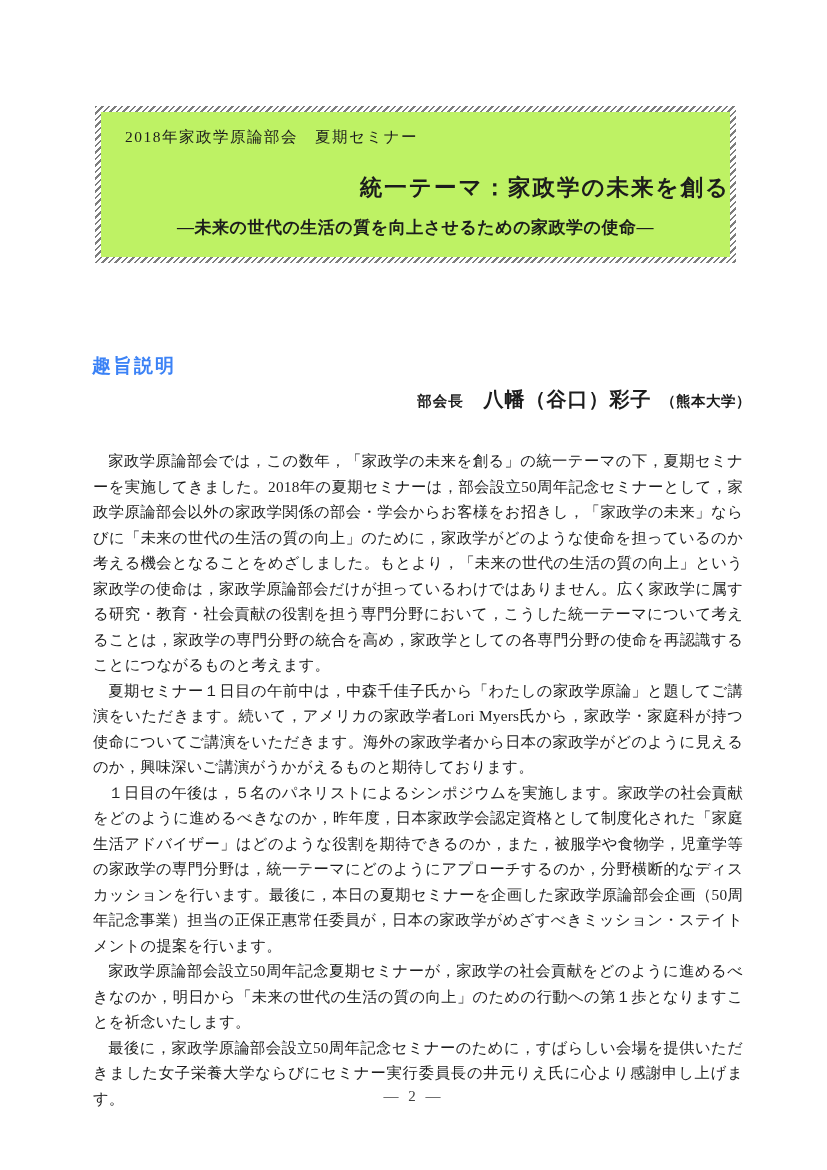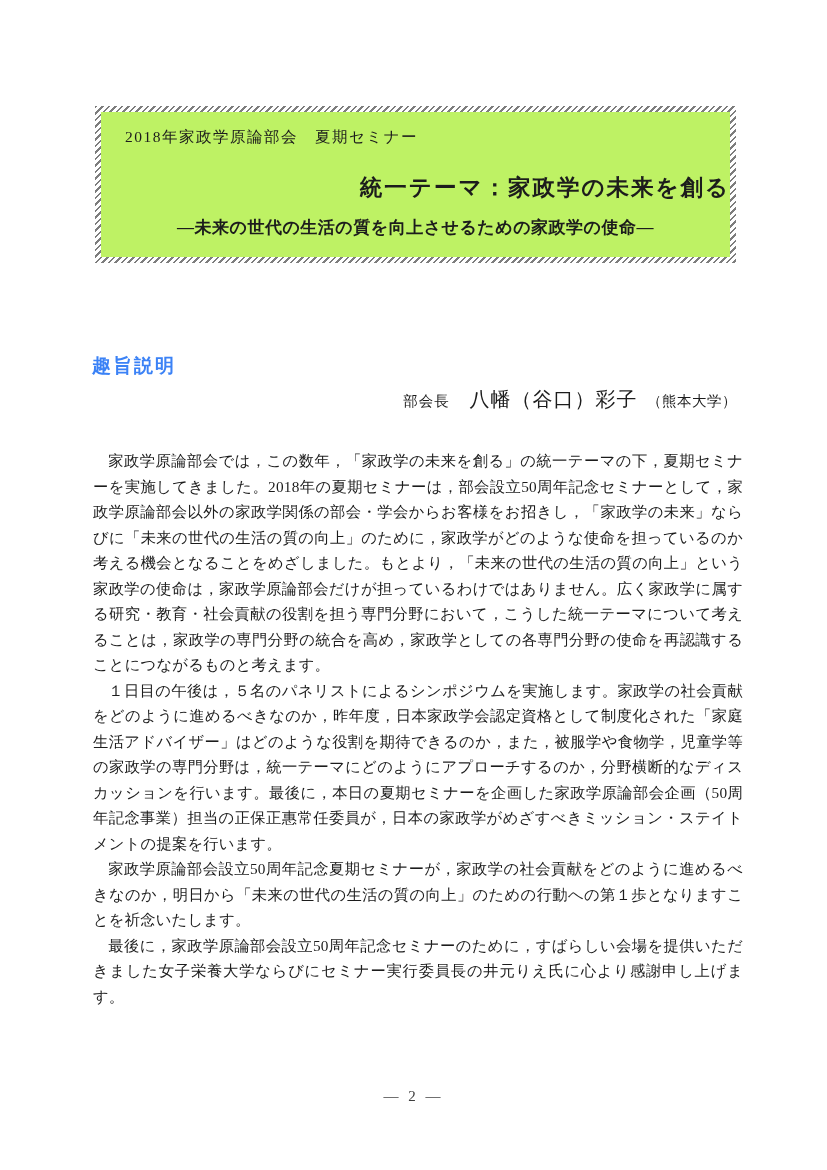--- a/index.html
+++ b/index.html
@@ -57,24 +57,25 @@
     font-size: 19px;
     font-weight: 600;
     letter-spacing: 2px;
     color: #3b82f6;
     margin-top: 32px;
   }
 
   
   .author-line {
     position: absolute;
-    right: 90px;
+    right: 76px;
     top: 386px;
     font-size: 14.5px;
     white-space: nowrap;
+    font-weight: bold;
   }
   .author-role { letter-spacing: 1px; }
   .author-name {
     font-size: 20px;
     margin: 0 6px 0 16px;
     letter-spacing: 1px;
   }
   .author-affiliation { letter-spacing: 0.5px; }
 
   
@@ -118,18 +119,19 @@
 <div class="section-heading">趣旨説明</div>
 
 <div class="author-line">
   <span class="author-role">部会長</span>
   <span class="author-name">八幡（谷口）彩子</span>
   <span class="author-affiliation">（熊本大学）</span>
 </div>
 
 <div class="body-text">
   <p>家政学原論部会では，この数年，「家政学の未来を創る」の統一テーマの下，夏期セミナーを実施してきました。2018年の夏期セミナーは，部会設立50周年記念セミナーとして，家政学原論部会以外の家政学関係の部会・学会からお客様をお招きし，「家政学の未来」ならびに「未来の世代の生活の質の向上」のために，家政学がどのような使命を担っているのか考える機会となることをめざしました。もとより，「未来の世代の生活の質の向上」という家政学の使命は，家政学原論部会だけが担っているわけではありません。広く家政学に属する研究・教育・社会貢献の役割を担う専門分野において，こうした統一テーマについて考えることは，家政学の専門分野の統合を高め，家政学としての各専門分野の使命を再認識することにつながるものと考えます。</p>
+  <p>夏期セミナー１日目の午前中は，中森千佳子氏から「わたしの家政学原論」と題してご講演をいただきます。続いて，アメリカの家政学者Lori Myers氏から，家政学・家庭科が持つ使命についてご講演をいただきます。海外の家政学者から日本の家政学がどのように見えるのか，興味深いご講演がうかがえるものと期待しております。</p>
   <p>１日目の午後は，５名のパネリストによるシンポジウムを実施します。家政学の社会貢献をどのように進めるべきなのか，昨年度，日本家政学会認定資格として制度化された「家庭生活アドバイザー」はどのような役割を期待できるのか，また，被服学や食物学，児童学等の家政学の専門分野は，統一テーマにどのようにアプローチするのか，分野横断的なディスカッションを行います。最後に，本日の夏期セミナーを企画した家政学原論部会企画（50周年記念事業）担当の正保正惠常任委員が，日本の家政学がめざすべきミッション・ステイトメントの提案を行います。</p>
   <p>家政学原論部会設立50周年記念夏期セミナーが，家政学の社会貢献をどのように進めるべきなのか，明日から「未来の世代の生活の質の向上」のための行動への第１歩となりますことを祈念いたします。</p>
   <p>最後に，家政学原論部会設立50周年記念セミナーのために，すばらしい会場を提供いただきました女子栄養大学ならびにセミナー実行委員長の井元りえ氏に心より感謝申し上げます。</p>
 </div>
 
 <div class="page-footer">― 2 ―</div>
 
 </body></html>

